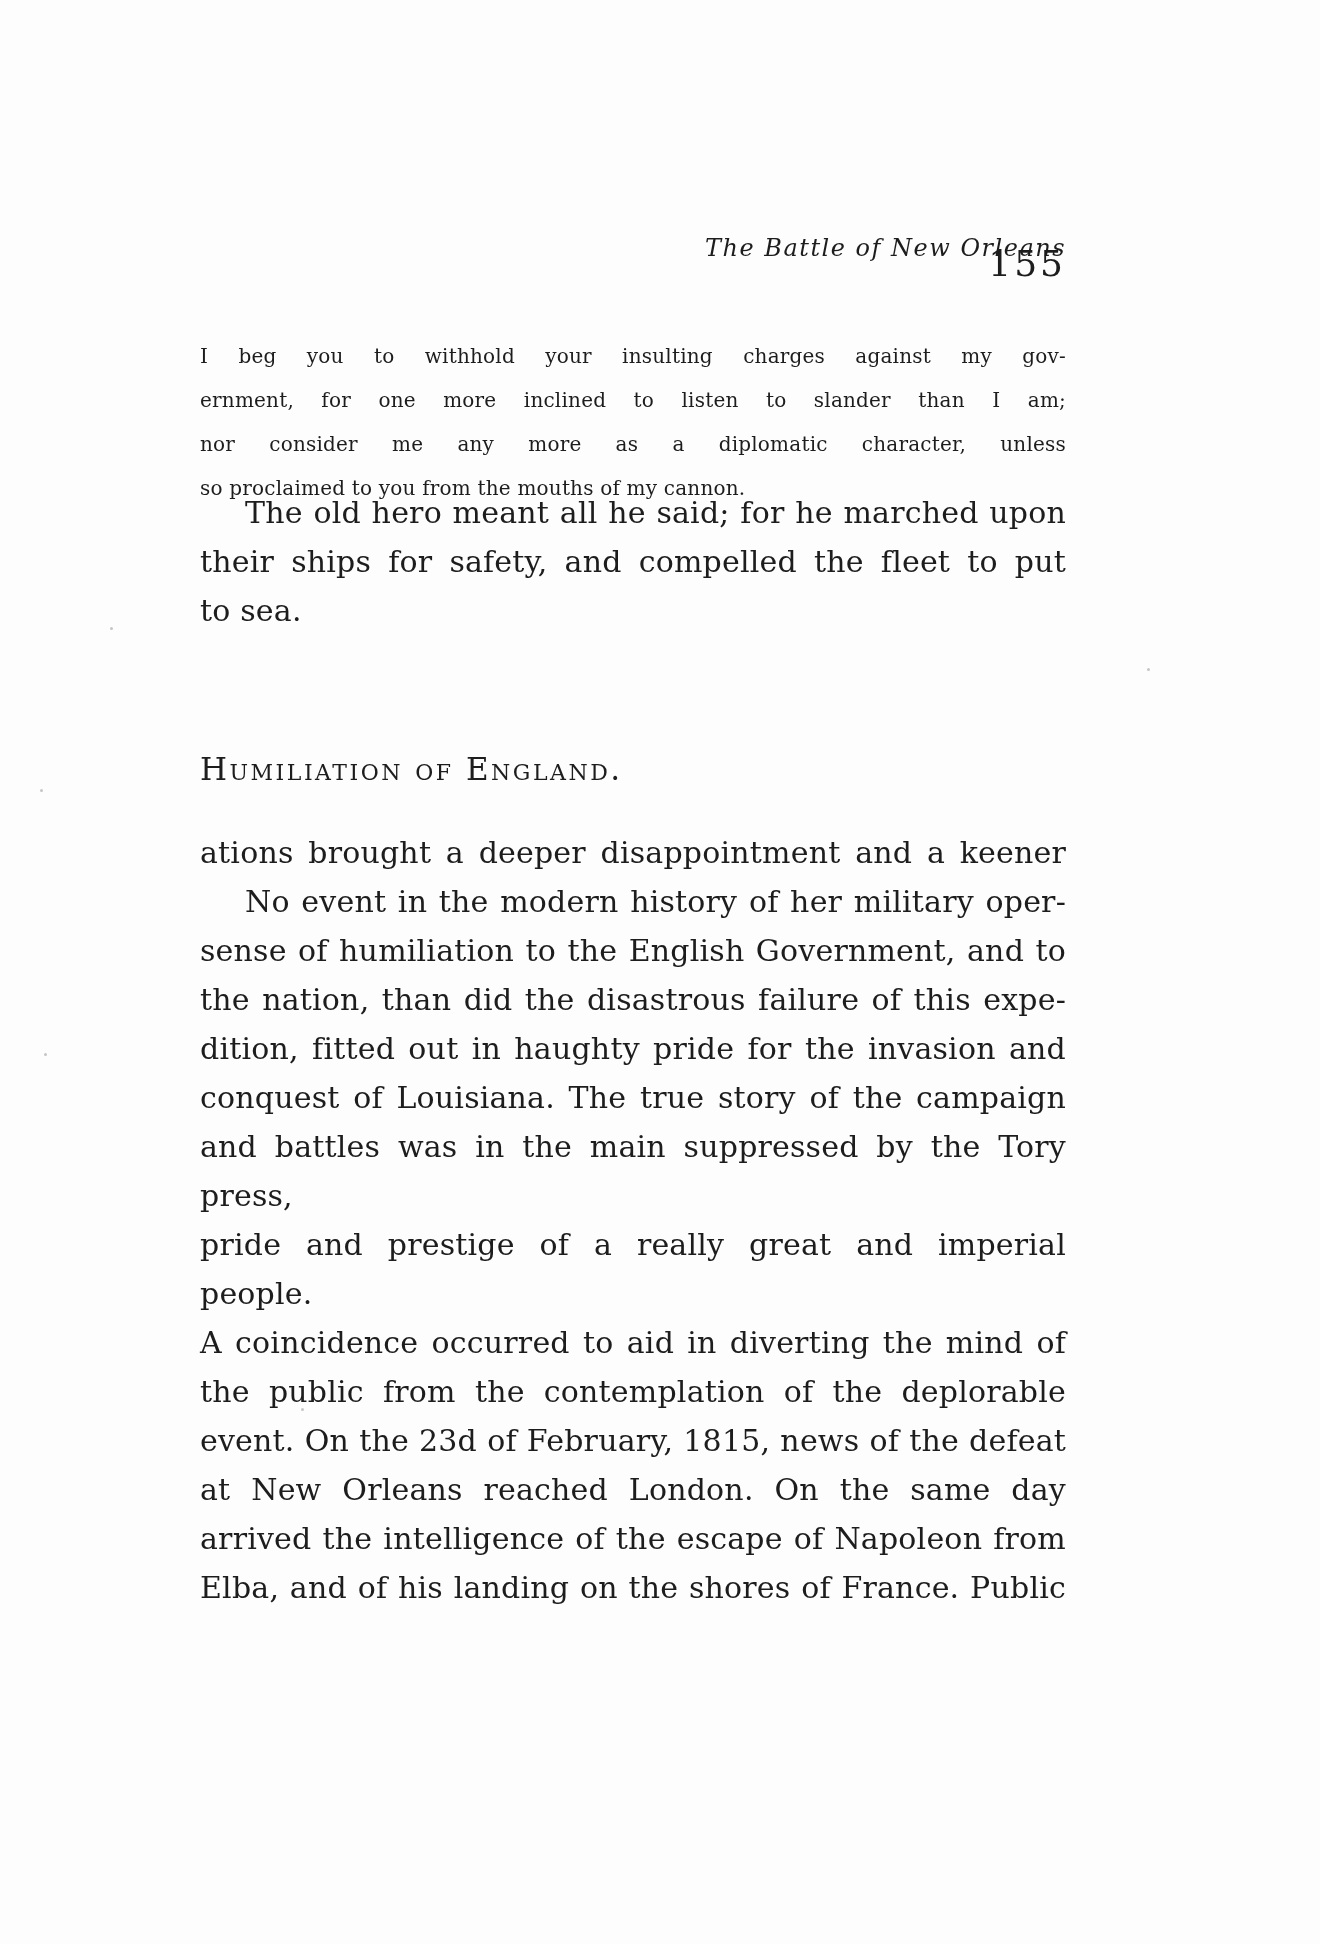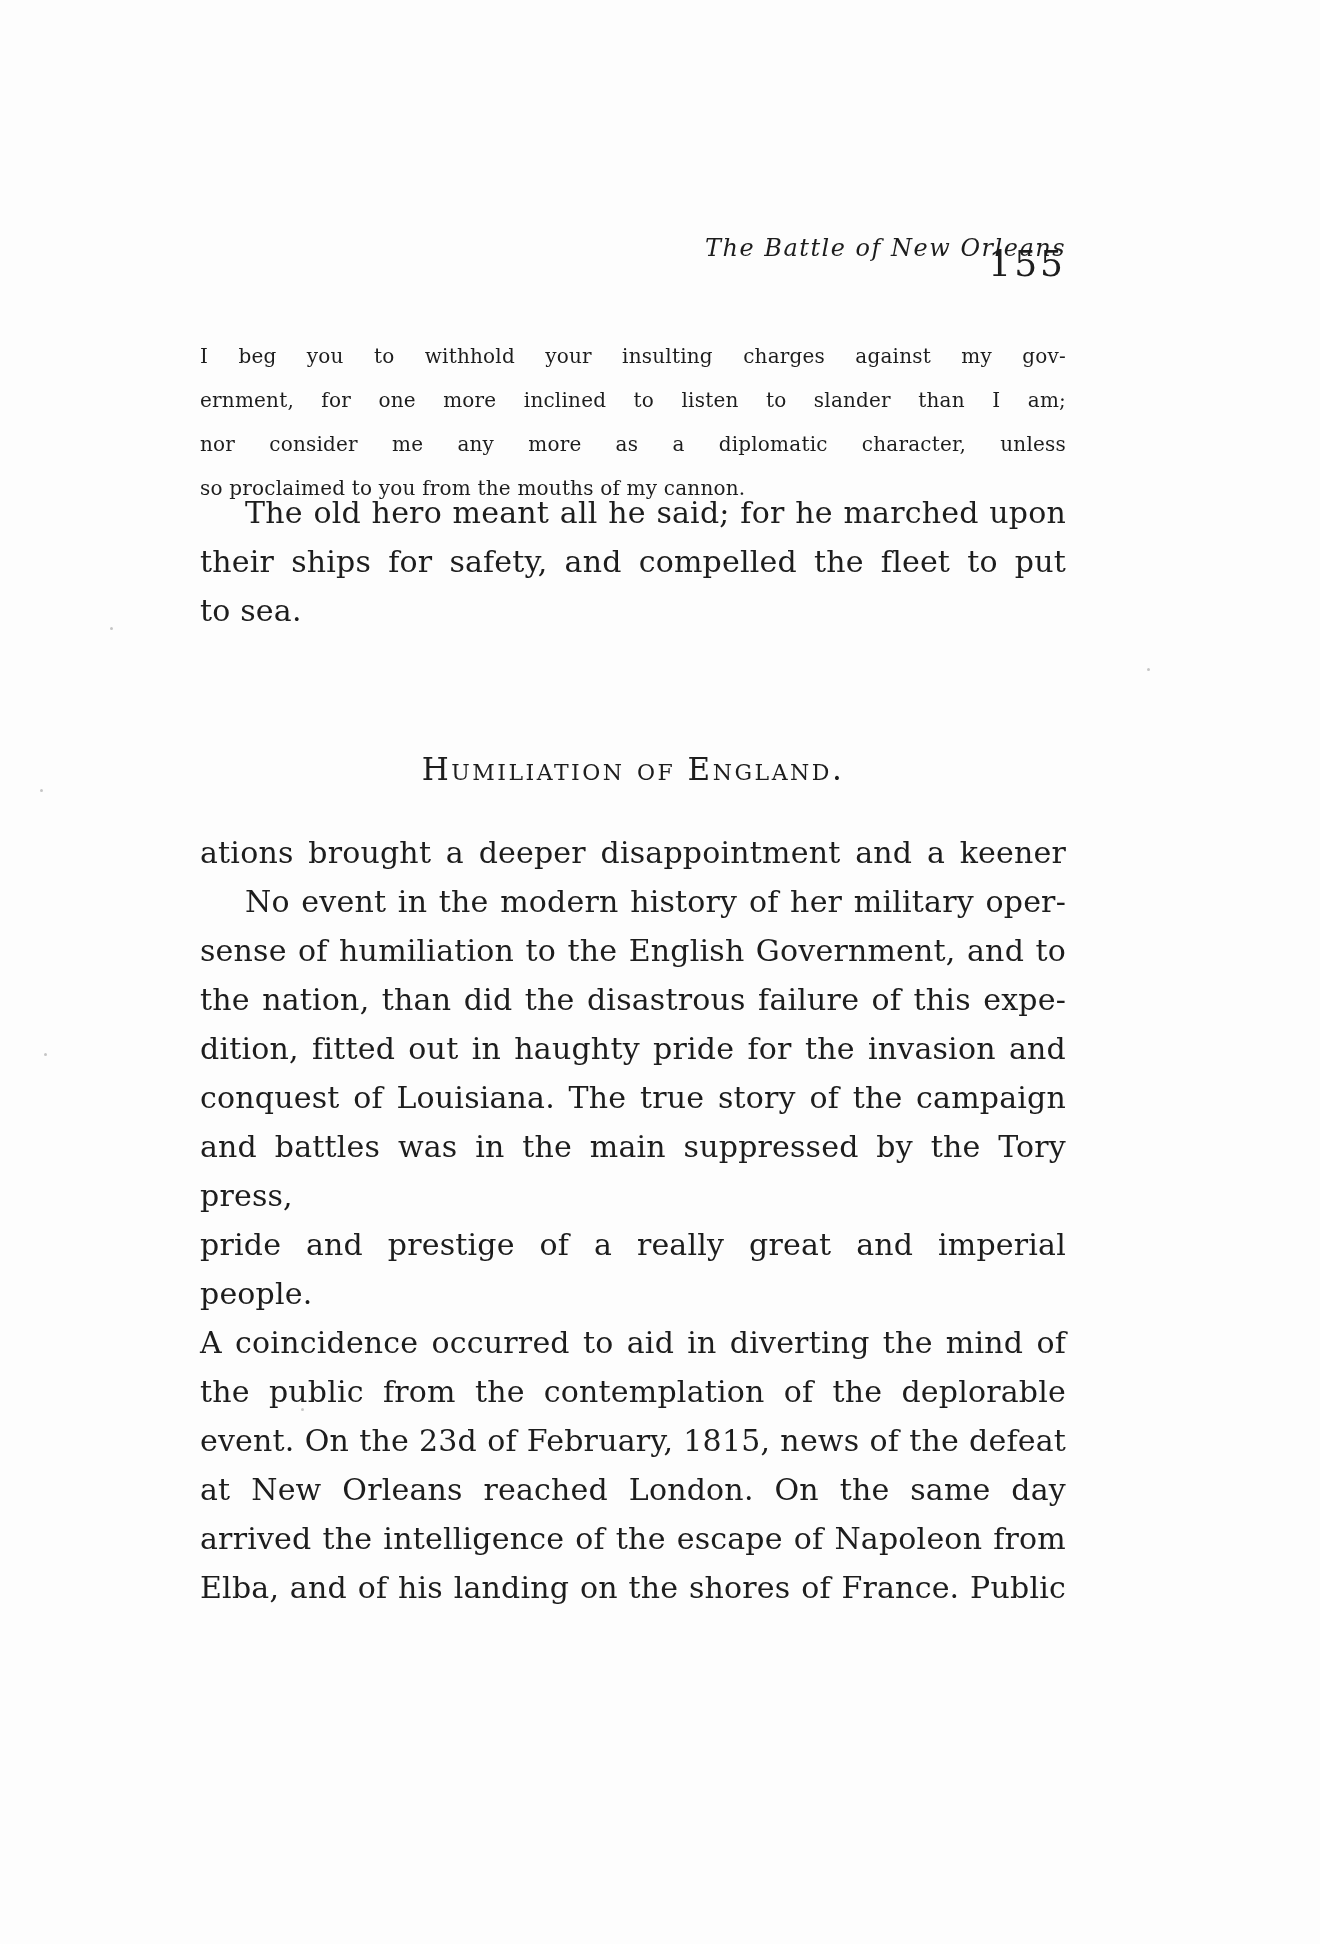--- a/index.html
+++ b/index.html
@@ -72,21 +72,21 @@
     text-align-last:left;
   }
   .line.indent{
     text-indent:45px;
   }
   .heading{
     position:absolute;
     top:751px;
     left:200px;
     width:866px;
-    text-align:center;
+    text-align:left;
     font-variant:small-caps;
     font-size:31px;
     letter-spacing:2.5px;
     white-space:nowrap;
   }
   .speck{
     position:absolute;
     background:rgba(0,0,0,0.22);
     border-radius:50%;
   }

